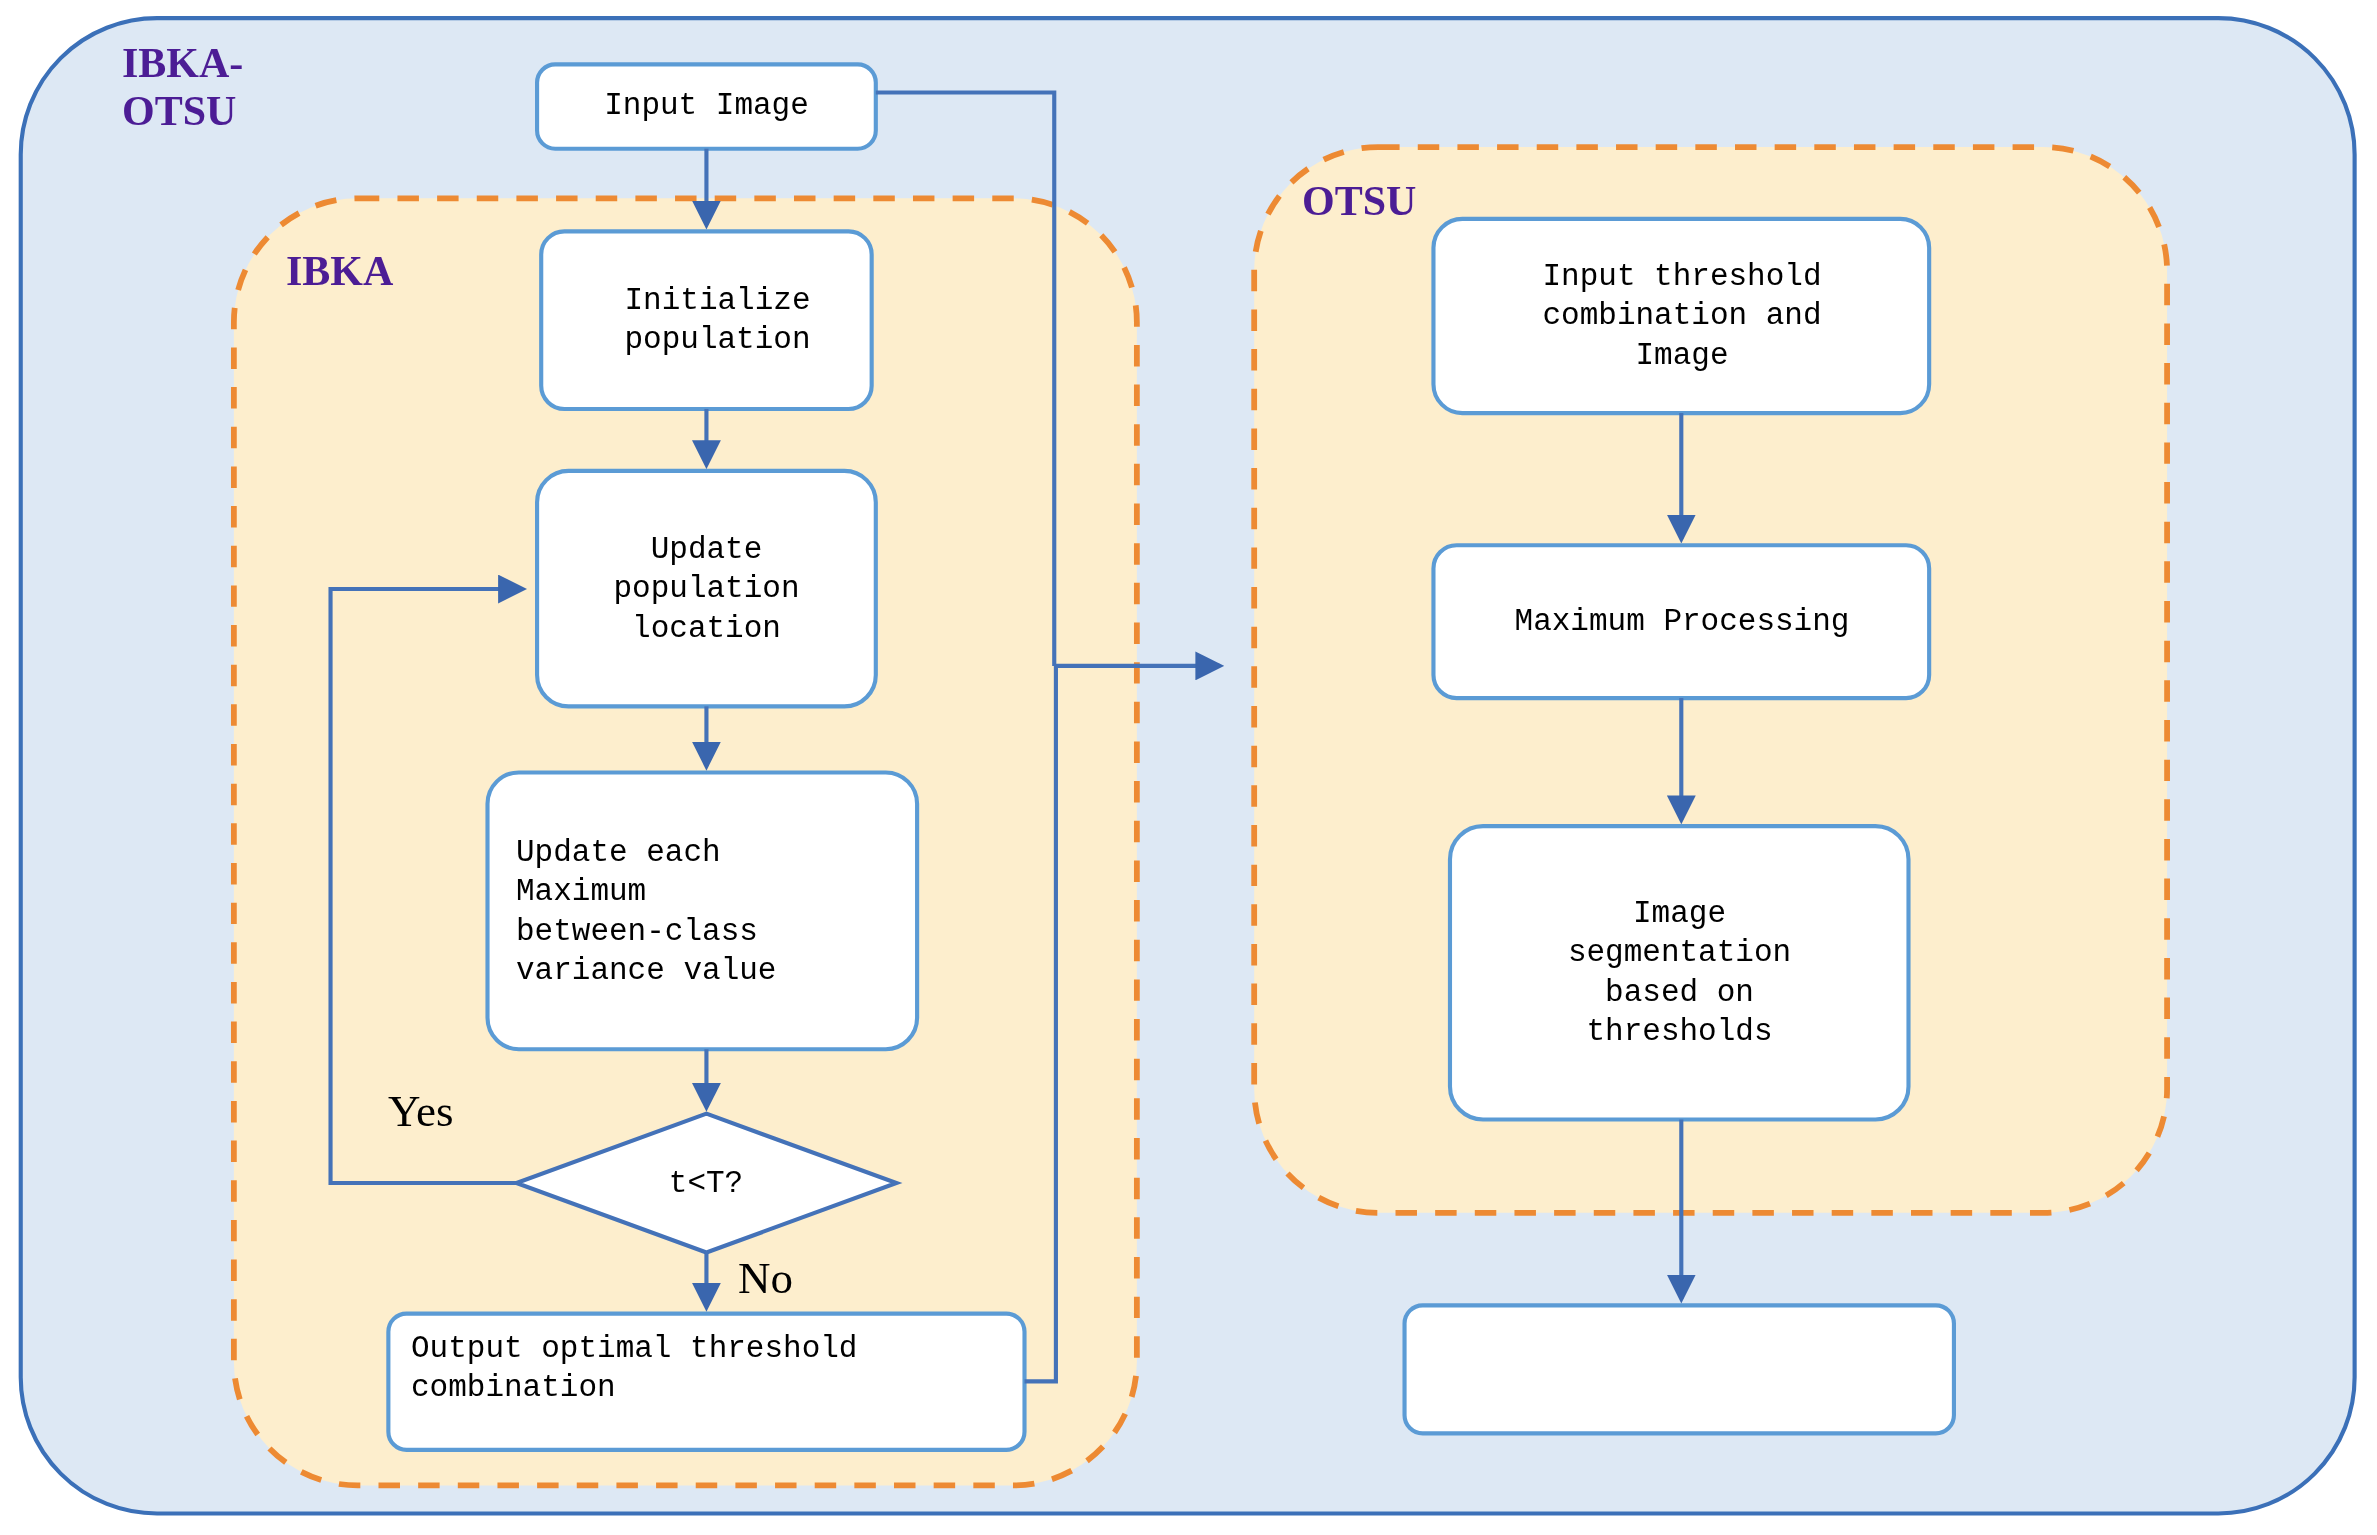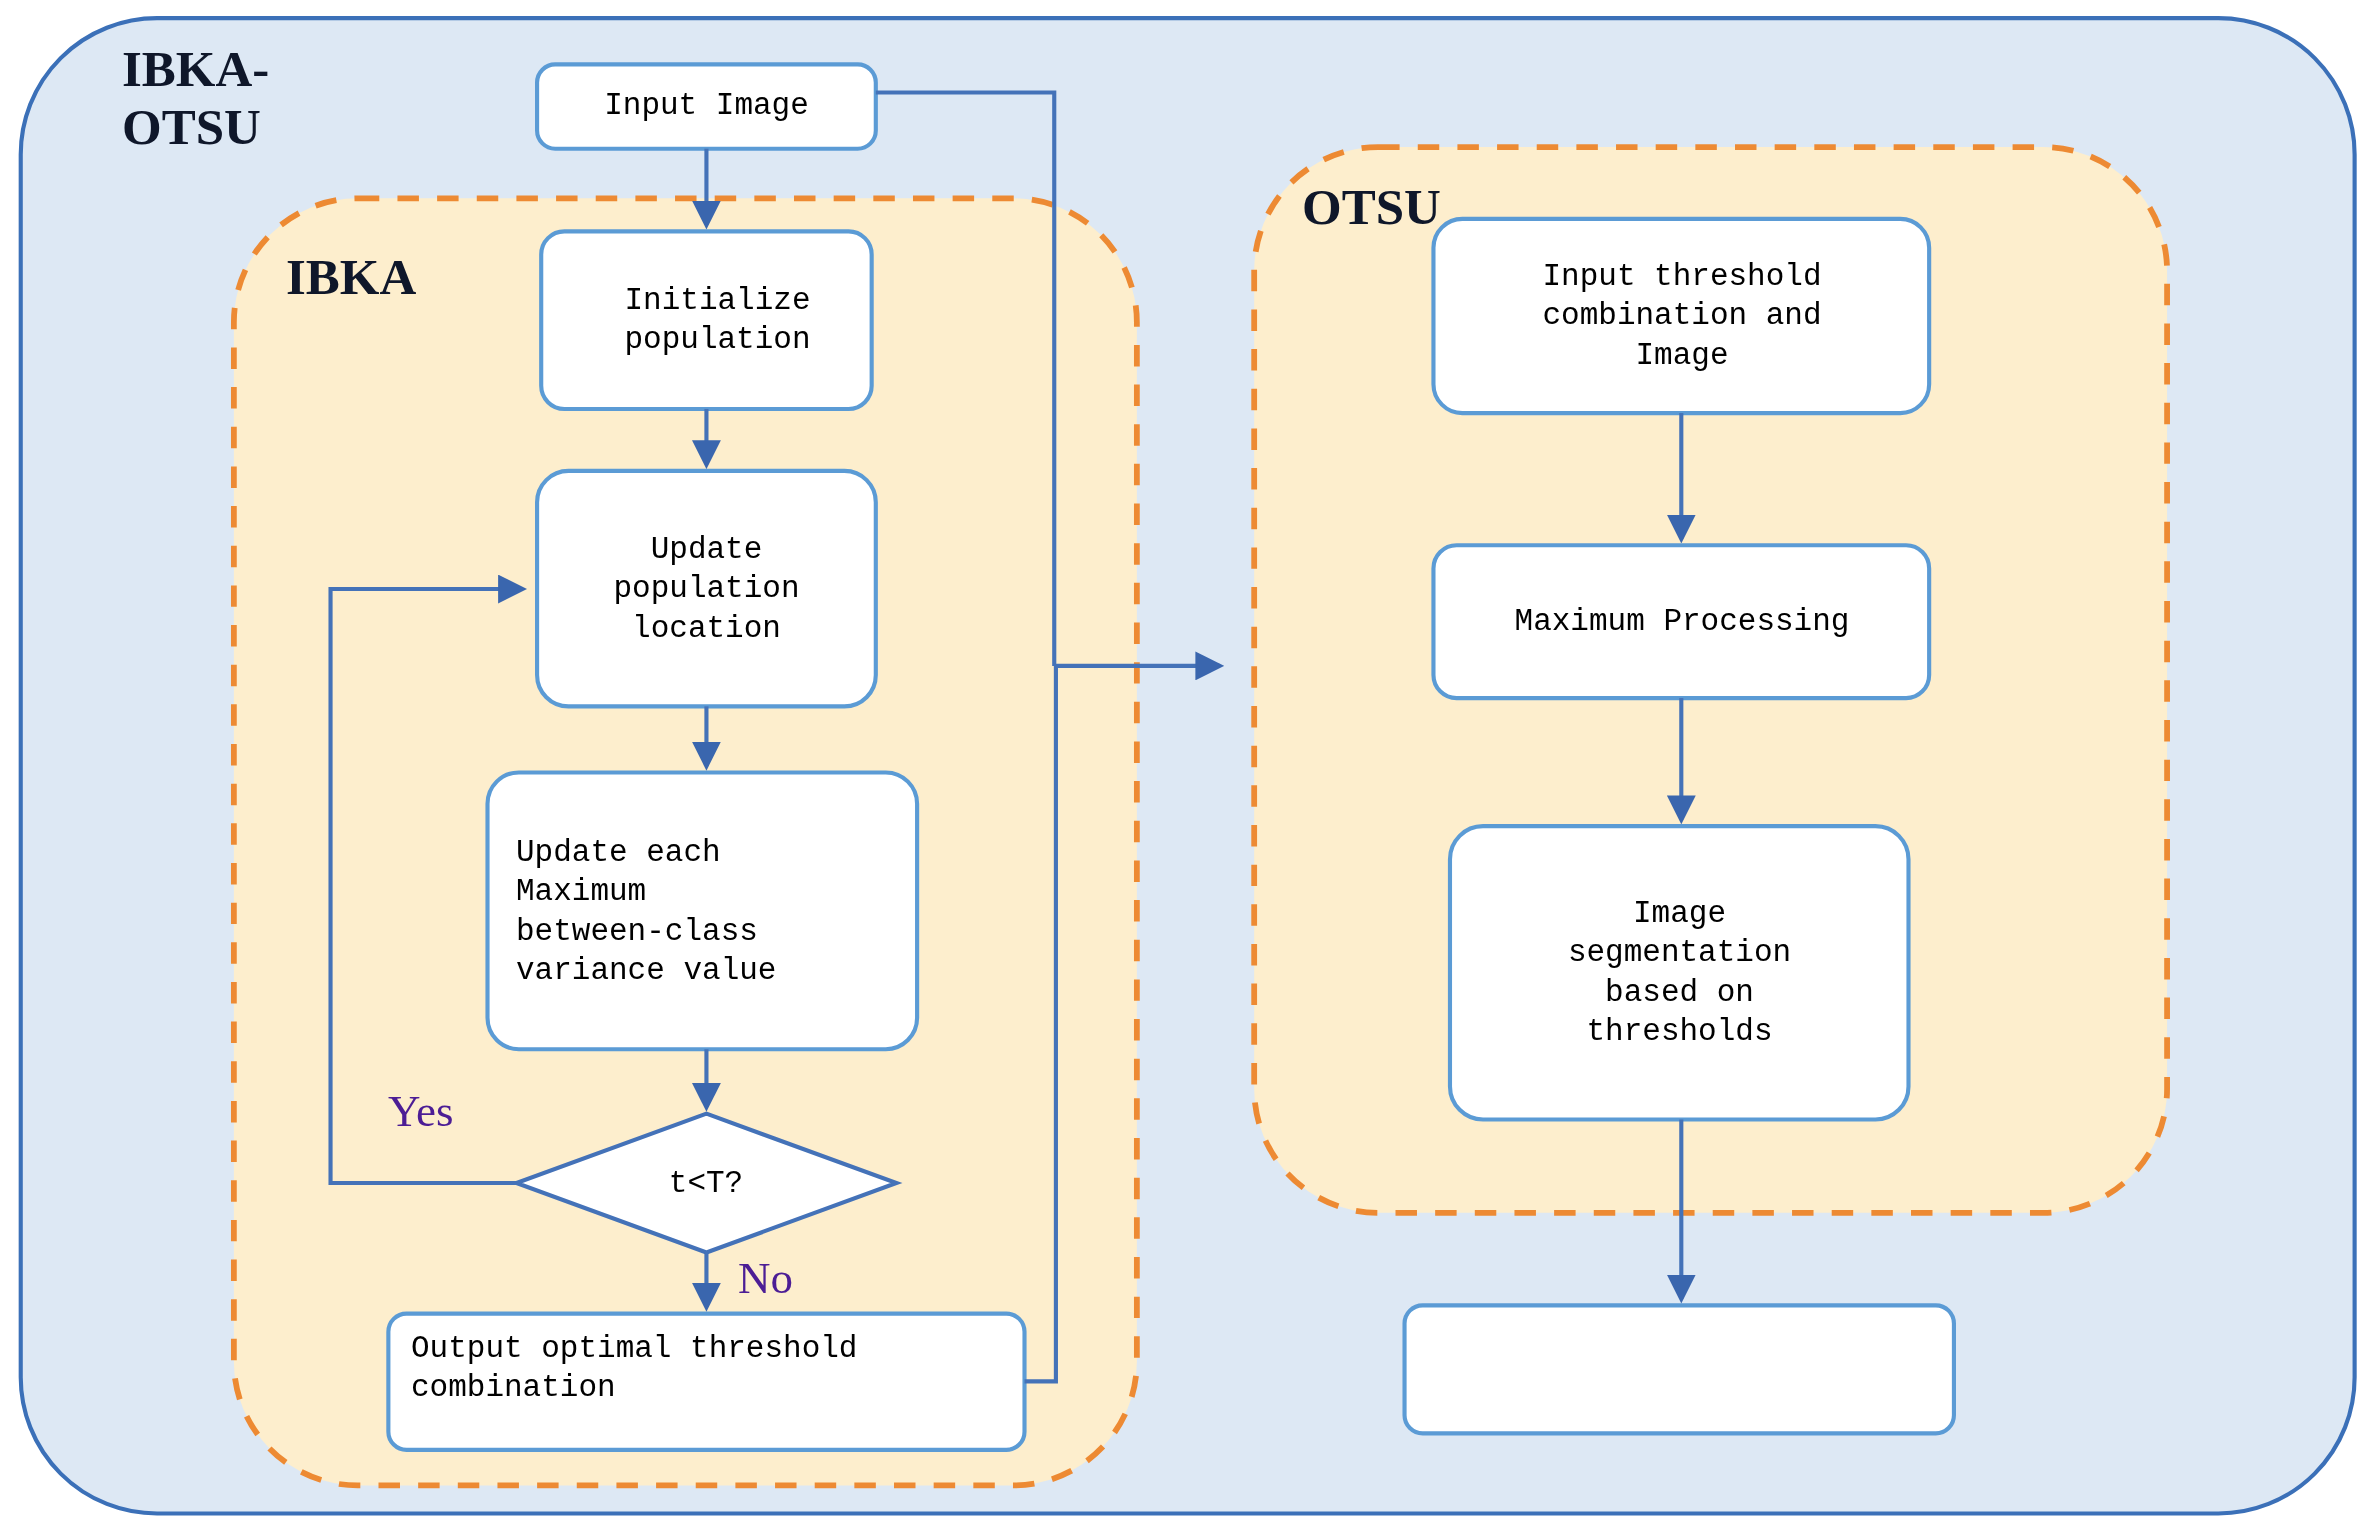--- a/index.html
+++ b/index.html
@@ -70,30 +70,30 @@
     letter-spacing: 0px;
     white-space: pre-line;
     pointer-events: none;
   }
   .node-text.left-align {
     justify-content: flex-start;
     text-align: left;
   }
   .group-label {
     position: absolute;
-    color: #0f172a;
+    color: #4c1d95;
     font-family: "Liberation Serif", "DejaVu Serif", serif;
     font-weight: bold;
-    font-size: 51px;
+    font-size: 42px;
     line-height: 1.14;
     white-space: pre-line;
   }
   .edge-label {
     position: absolute;
-    color: #4c1d95;
+    color: #000000;
     font-family: "Liberation Serif", "DejaVu Serif", serif;
     font-size: 45px;
     line-height: 1;
   }
 </style>
 </head>
 <body>
 
 <div id="canvas">
 

